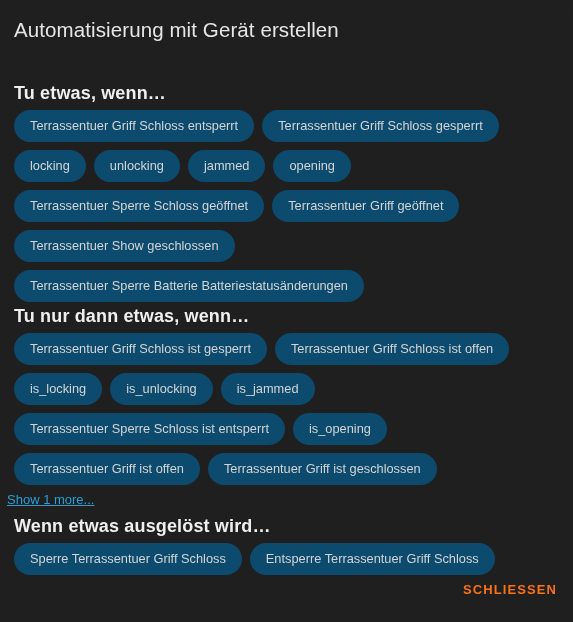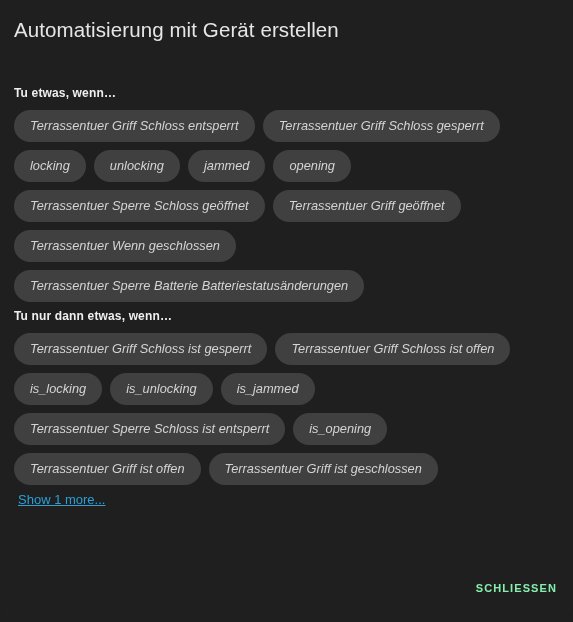--- a/index.html
+++ b/index.html
@@ -33,72 +33,71 @@
     white-space: nowrap;
   }
   .content {
     position: absolute;
     left: 0;
     top: 84px;
     width: 573px;
   }
   .section-header {
     margin: 0 0 7px 14px;
-    font-size: 12px;
+    font-size: 18px;
     line-height: 19px;
     font-weight: bold;
     color: #efefef;
     letter-spacing: 0.15px;
   }
   .section-header.second { margin-top: 5px; }
   .section-header.third { margin-top: 9px; }
   .chip-group {
     display: flex;
     flex-wrap: wrap;
     gap: 8px;
     padding: 0 13px 0 14px;
     box-sizing: border-box;
     width: 573px;
   }
   .chip {
     height: 32px;
     line-height: 32px;
     border-radius: 16px;
-    background: #404040;
+    background: #0c4a6e;
     color: #d4d4d4;
     font-size: 12.8px;
     padding: 0 16px;
     white-space: nowrap;
     box-sizing: border-box;
     cursor: pointer;
     user-select: none;
-    font-style: italic;
   }
   .show-more {
     display: inline-block;
-    margin: 6px 0 0 18px;
+    margin: 6px 0 0 7px;
     color: #2a9fd6;
     font-size: 13px;
     line-height: 17px;
     text-decoration: underline;
     cursor: pointer;
   }
   .footer {
     position: absolute;
     left: 0;
     bottom: 0;
     width: 573px;
     height: 56px;
   }
   .close-button {
     position: absolute;
     right: 16px;
     top: 16px;
-    color: #86efac;
-    font-size: 11px;
+    color: #f97316;
+    font-size: 13px;
     font-weight: bold;
     letter-spacing: 1.1px;
     background: none;
     border: none;
     padding: 0;
     font-family: "Liberation Sans", sans-serif;
     cursor: pointer;
   }
 </style>
 </head>
@@ -114,41 +113,48 @@
       <div class="section-header">Tu etwas, wenn…</div>
       <div class="chip-group">
         <div class="chip">Terrassentuer Griff Schloss entsperrt</div>
         <div class="chip">Terrassentuer Griff Schloss gesperrt</div>
         <div class="chip">locking</div>
         <div class="chip">unlocking</div>
         <div class="chip">jammed</div>
         <div class="chip">opening</div>
         <div class="chip">Terrassentuer Sperre Schloss geöffnet</div>
         <div class="chip">Terrassentuer Griff geöffnet</div>
-        <div class="chip">Terrassentuer Wenn geschlossen</div>
+        <div class="chip">Terrassentuer Show geschlossen</div>
         <div class="chip">Terrassentuer Sperre Batterie Batteriestatusänderungen</div>
       </div>
     </div>
 
     <div>
       <div class="section-header second">Tu nur dann etwas, wenn…</div>
       <div class="chip-group">
         <div class="chip">Terrassentuer Griff Schloss ist gesperrt</div>
         <div class="chip">Terrassentuer Griff Schloss ist offen</div>
         <div class="chip">is_locking</div>
         <div class="chip">is_unlocking</div>
         <div class="chip">is_jammed</div>
         <div class="chip">Terrassentuer Sperre Schloss ist entsperrt</div>
         <div class="chip">is_opening</div>
         <div class="chip">Terrassentuer Griff ist offen</div>
         <div class="chip">Terrassentuer Griff ist geschlossen</div>
       </div>
       <a class="show-more">Show 1 more...</a>
     </div>
 
+    <div>
+      <div class="section-header third">Wenn etwas ausgelöst wird…</div>
+      <div class="chip-group">
+        <div class="chip">Sperre Terrassentuer Griff Schloss</div>
+        <div class="chip">Entsperre Terrassentuer Griff Schloss</div>
+      </div>
+    </div>
 
   </div>
 
   <div class="footer">
     <button class="close-button">SCHLIESSEN</button>
   </div>
 
 </div>
 
 </body></html>

